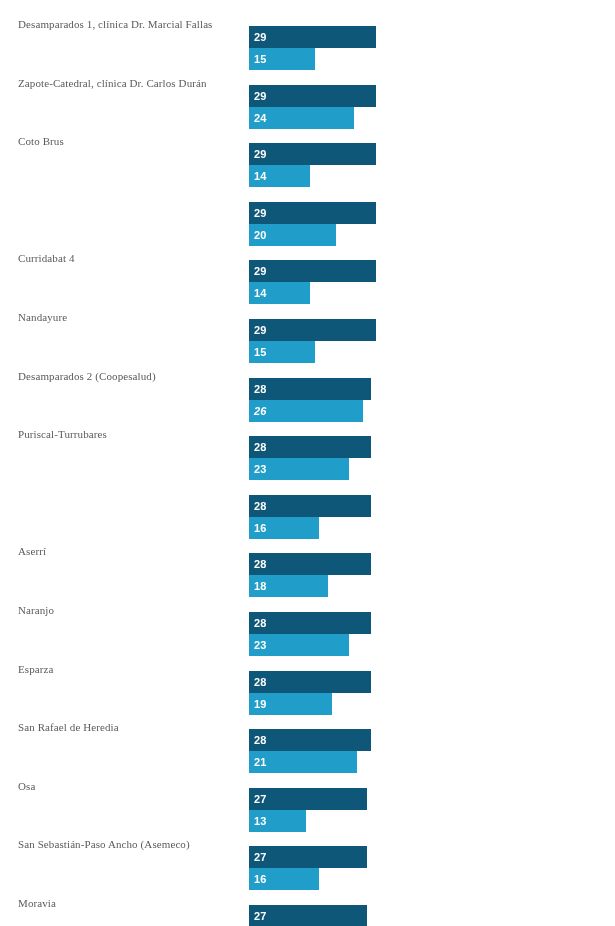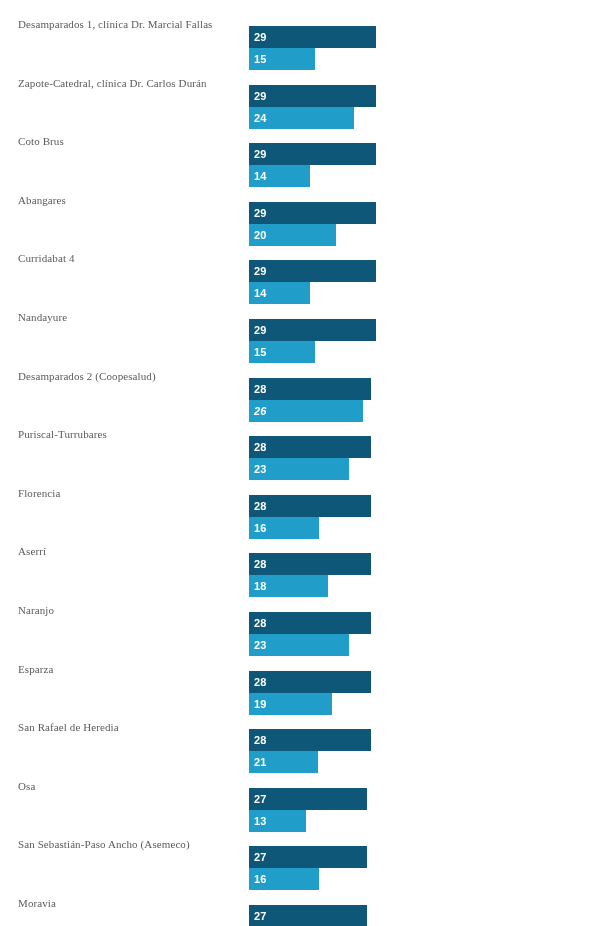--- a/index.html
+++ b/index.html
@@ -104,21 +104,20 @@
       <div class="bars-wrap">
         <div class="bar primary" style="width: 126.633px;">
           <span class="bar-value">29</span>
         </div>
         <div class="bar secondary" style="width: 61.1333px;">
           <span class="bar-value">14</span>
         </div>
       </div>
     </div>
     <div class="bar-row" style="top: 177.8px;">
-      <div class="cat-label">Abangares</div>
       <div class="bars-wrap">
         <div class="bar primary" style="width: 126.633px;">
           <span class="bar-value">29</span>
         </div>
         <div class="bar secondary" style="width: 87.3333px;">
           <span class="bar-value">20</span>
         </div>
       </div>
     </div>
     <div class="bar-row" style="top: 236.4px;">
@@ -159,21 +158,20 @@
       <div class="bars-wrap">
         <div class="bar primary" style="width: 122.267px;">
           <span class="bar-value">28</span>
         </div>
         <div class="bar secondary" style="width: 100.433px;">
           <span class="bar-value">23</span>
         </div>
       </div>
     </div>
     <div class="bar-row" style="top: 470.8px;">
-      <div class="cat-label">Florencia</div>
       <div class="bars-wrap">
         <div class="bar primary" style="width: 122.267px;">
           <span class="bar-value">28</span>
         </div>
         <div class="bar secondary" style="width: 69.8667px;">
           <span class="bar-value">16</span>
         </div>
       </div>
     </div>
     <div class="bar-row" style="top: 529.4px;">
@@ -208,21 +206,21 @@
           <span class="bar-value">19</span>
         </div>
       </div>
     </div>
     <div class="bar-row" style="top: 705.2px;">
       <div class="cat-label">San Rafael de Heredia</div>
       <div class="bars-wrap">
         <div class="bar primary" style="width: 122.267px;">
           <span class="bar-value">28</span>
         </div>
-        <div class="bar secondary" style="width: 69px;">
+        <div class="bar secondary" style="width: 108px;">
           <span class="bar-value">21</span>
         </div>
       </div>
     </div>
     <div class="bar-row" style="top: 763.8px;">
       <div class="cat-label">Osa</div>
       <div class="bars-wrap">
         <div class="bar primary" style="width: 117.9px;">
           <span class="bar-value">27</span>
         </div>

